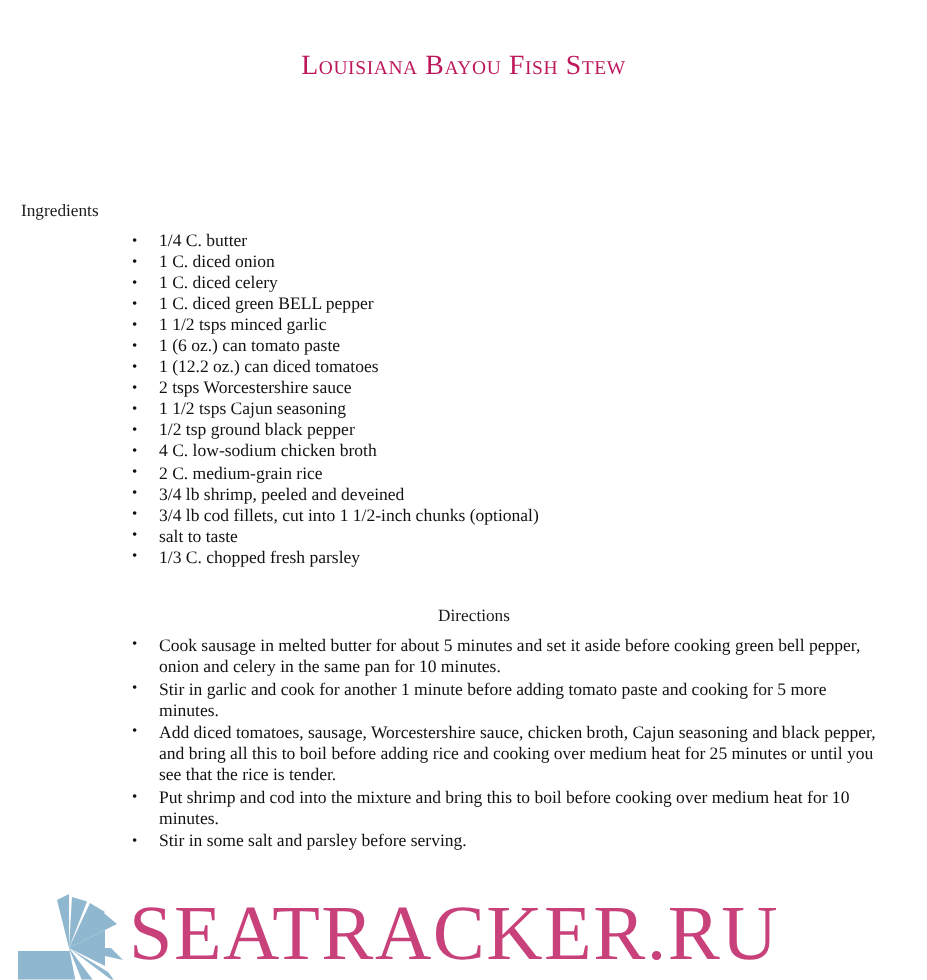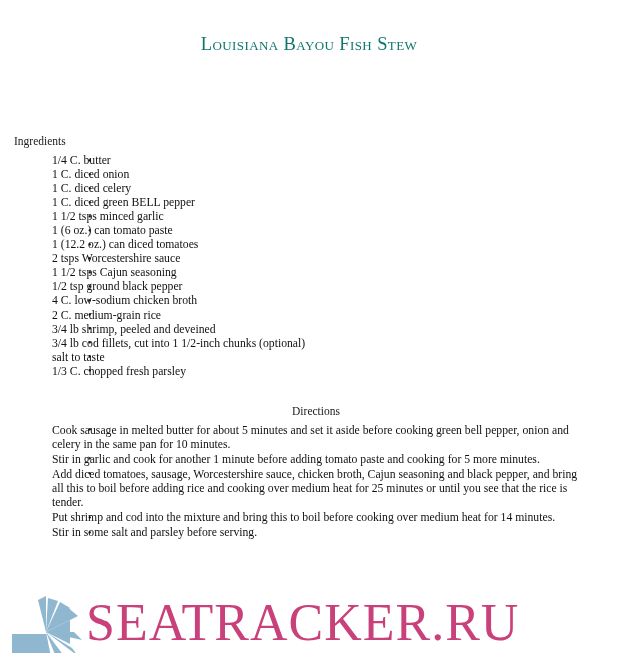--- a/index.html
+++ b/index.html
@@ -18,21 +18,21 @@
     position: relative;
     width: 618px;
     height: 653px;
     box-sizing: border-box;
     background: #fff;
   }
   .doc-title {
     text-align: center;
     font-family: "Liberation Serif", serif;
     font-size: 18.5px;
-    color: #0f766e;
+    color: #be185d;
     letter-spacing: 0.4px;
     font-variant: small-caps;
     margin: 34px 0 0 0;
     font-weight: normal;
   }
   .section-label {
     font-size: 11.5px;
     color: #1a1a1a;
     margin-left: 14px;
   }
@@ -42,21 +42,21 @@
   ul.bullets {
     list-style: none;
     margin: 7px 0 0 0;
     padding: 0;
   }
   ul.bullets li {
     position: relative;
     font-size: 11.7px;
     color: #111;
     line-height: 14.05px;
-    padding-left: 52px;
+    padding-left: 106px;
     margin: 0 34px 0 0;
   }
   ul.bullets li::before {
     content: "\2022";
     position: absolute;
     left: 88px;
     top: -0.5px;
     font-size: 10px;
     color: #111;
   }
@@ -119,21 +119,21 @@
     <li>salt to taste</li>
     <li>1/3 C. chopped fresh parsley</li>
   </ul>
 
   <div class="section-label" id="directions-label">Directions</div>
 
   <ul class="bullets directions" id="directions-list">
     <li>Cook sausage in melted butter for about 5 minutes and set it aside before cooking green bell pepper, onion and celery in the same pan for 10 minutes.</li>
     <li>Stir in garlic and cook for another 1 minute before adding tomato paste and cooking for 5 more minutes.</li>
     <li>Add diced tomatoes, sausage, Worcestershire sauce, chicken broth, Cajun seasoning and black pepper, and bring all this to boil before adding rice and cooking over medium heat for 25 minutes or until you see that the rice is tender.</li>
-    <li>Put shrimp and cod into the mixture and bring this to boil before cooking over medium heat for 14 minutes.</li>
+    <li>Put shrimp and cod into the mixture and bring this to boil before cooking over medium heat for 10 minutes.</li>
     <li>Stir in some salt and parsley before serving.</li>
   </ul>
 
   <div class="watermark">
     <svg class="wm-sun" viewBox="0 0 78 74">
       <g fill="#8fb7cf">
         <rect x="4" y="38" width="34" height="32"></rect>
         <polygon points="38,36 62,24 62,48"></polygon>
         <polygon points="38,36 58,10 70,20"></polygon>
         <polygon points="38,36 66,36 74,44"></polygon>

